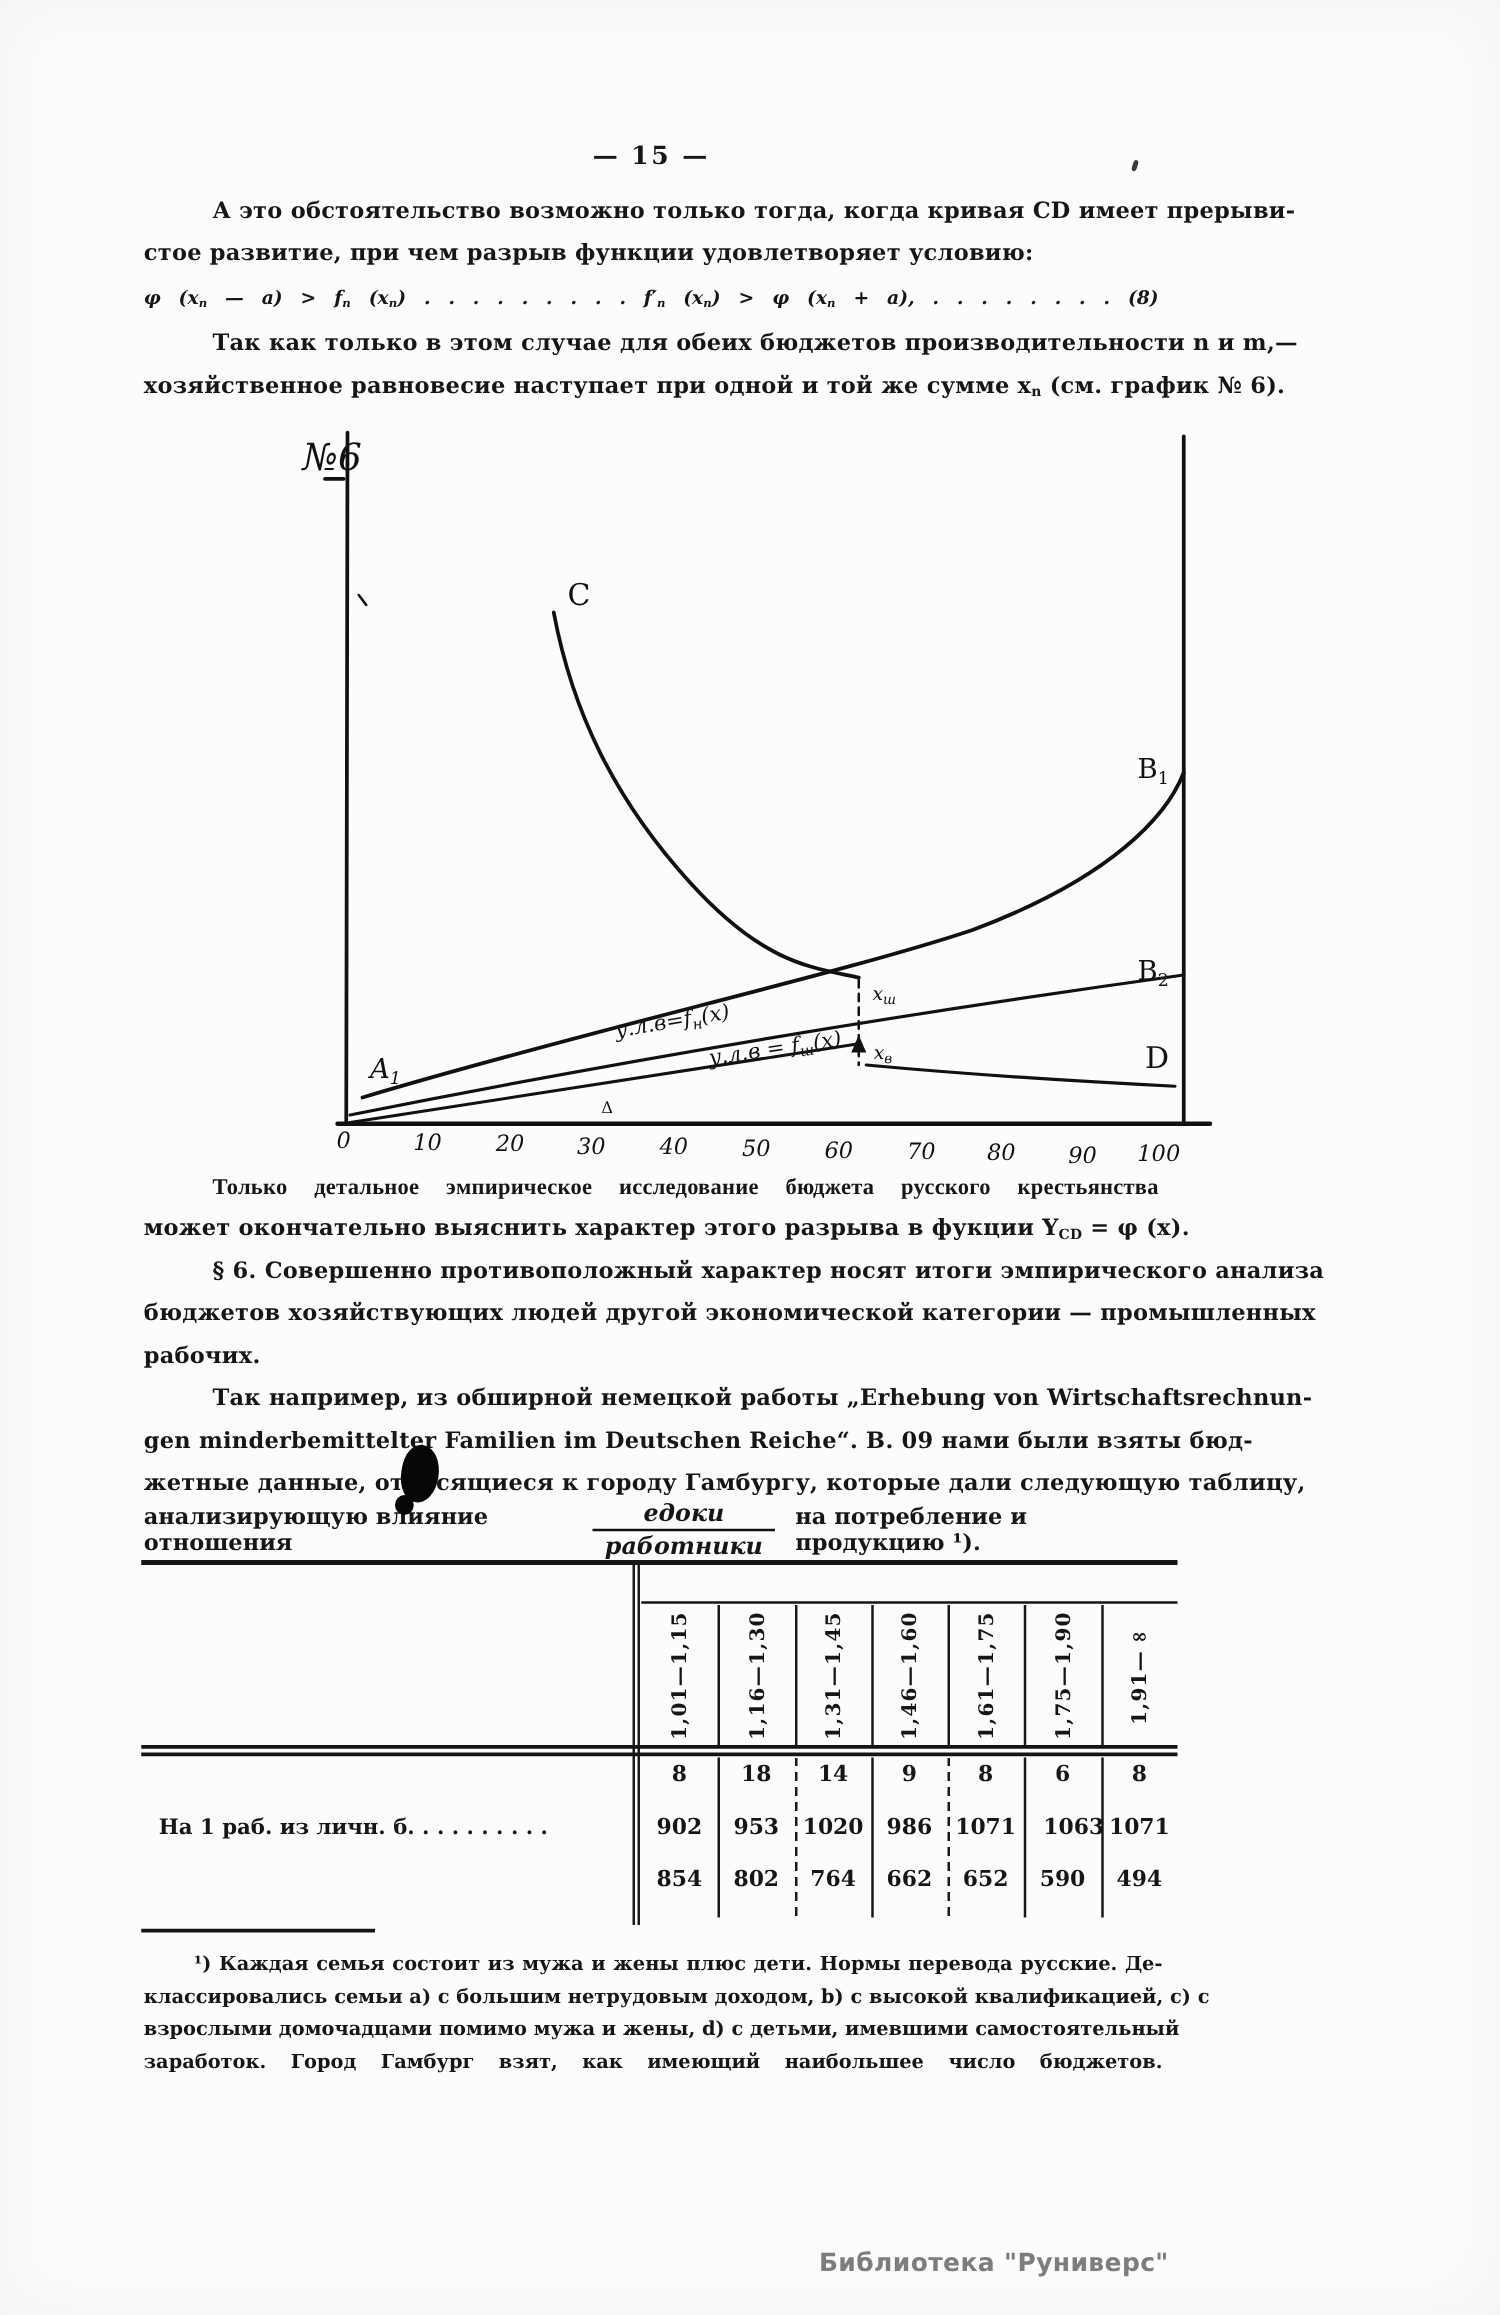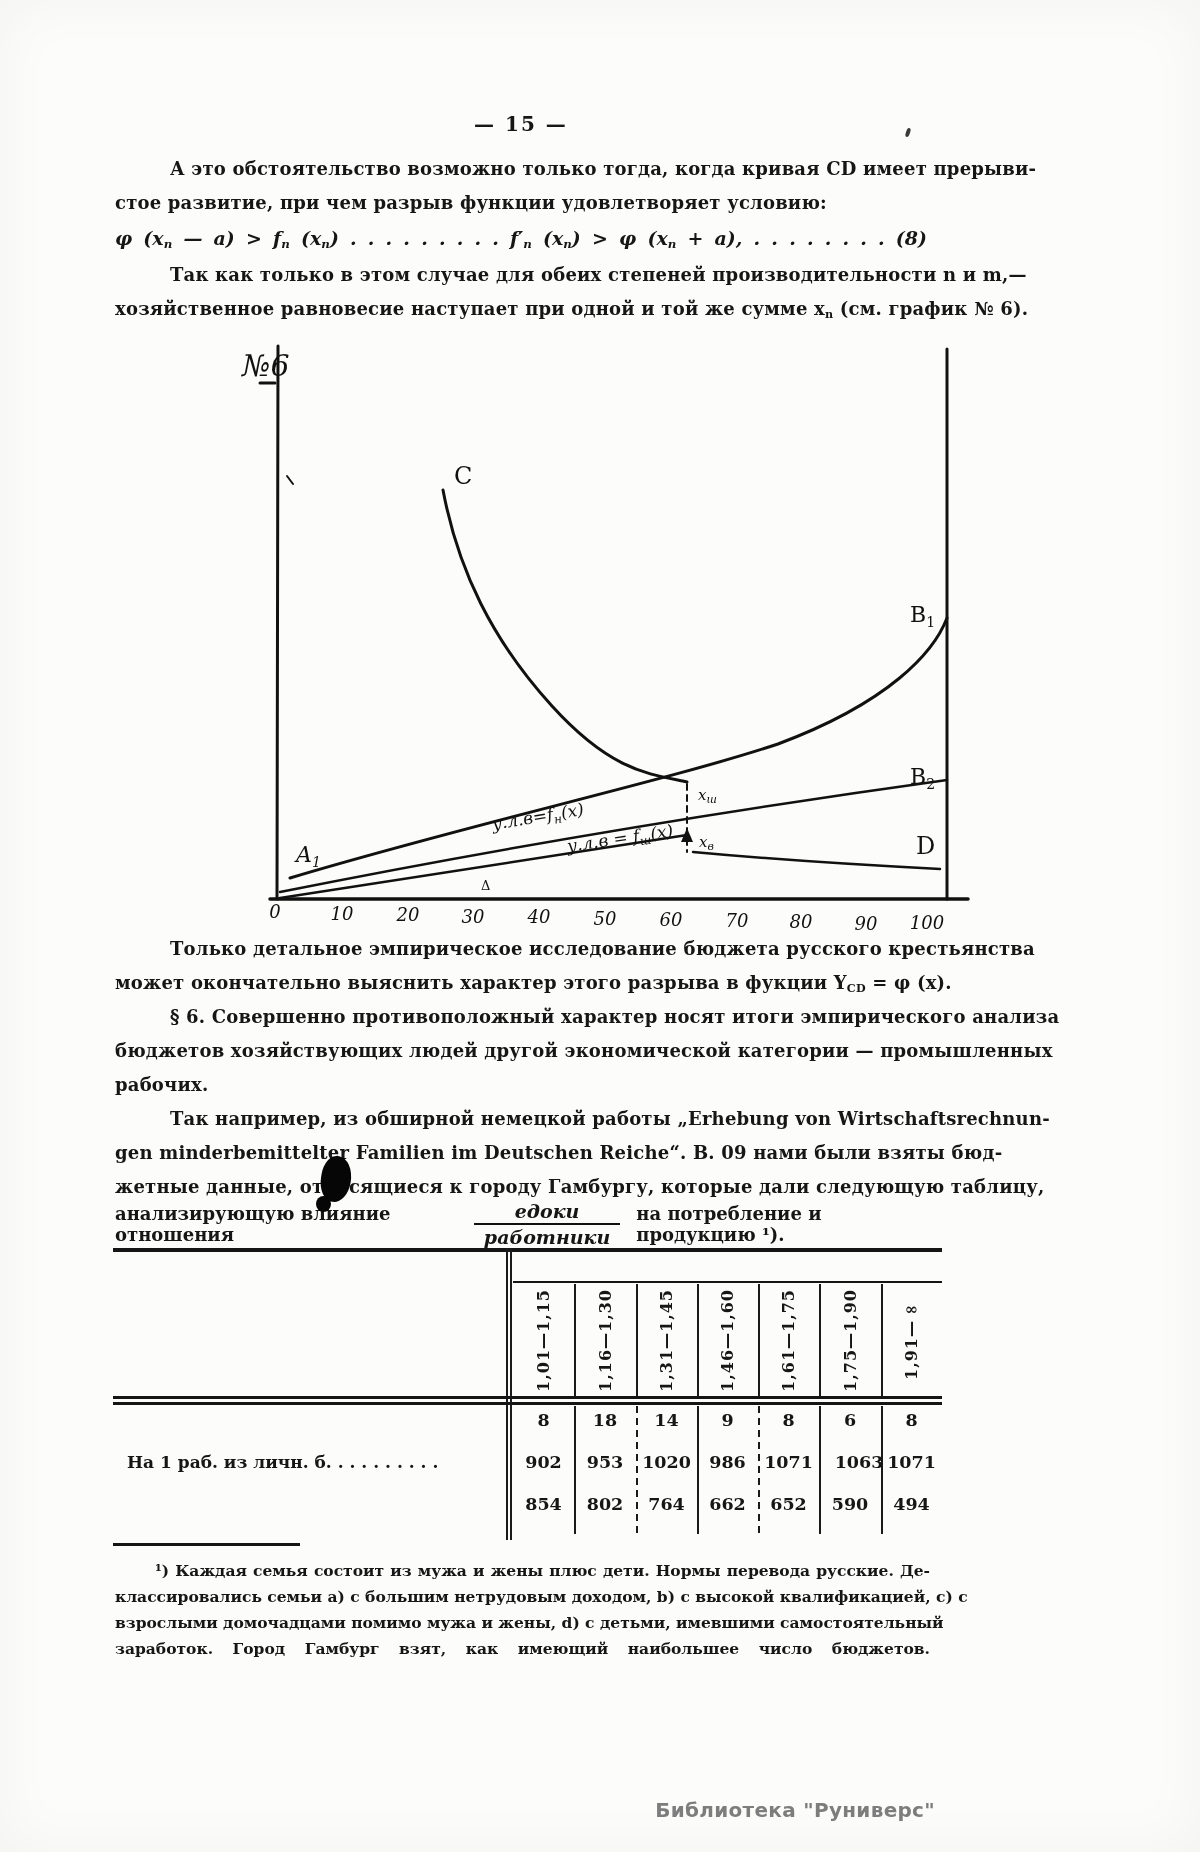--- a/index.html
+++ b/index.html
@@ -17,21 +17,21 @@
   }
   .tl-left{text-align-last:left;}
   .indent{padding-left:55px;}
   .sub{font-size:.62em;vertical-align:-.28em;}
   .pagenum{
     position:absolute;left:115px;top:112px;width:812px;text-align:center;
     font-size:20px;font-weight:700;letter-spacing:2px;
   }
   .formula{
     position:absolute;left:115px;top:222px;width:812px;height:32px;line-height:32px;
-    font-size:19px;font-weight:700;font-style:italic;
+    font-size:15px;font-weight:700;font-style:italic;
     text-align:justify;text-align-last:justify;white-space:nowrap;
   }
   
   #fig{position:absolute;left:230px;top:332px;}
   #fig path,#fig line{fill:none;stroke:#111;stroke-linecap:round;}
   #fig text{fill:#111;font-family:"DejaVu Serif","Liberation Serif",serif;}
   
   .fracline{
     position:absolute;left:115px;top:1192px;width:812px;height:64px;
     display:flex;align-items:center;font-size:18px;font-weight:700;
@@ -76,21 +76,21 @@
   <div class="pagenum">— 15 —</div>
   <div class="speck" style="left:906px;top:128px;width:4px;height:9px;transform:rotate(18deg);"></div>
 
   <div class="line indent" style="top:152px;">А это обстоятельство возможно только тогда, когда кривая CD имеет прерыви-</div>
   <div class="line tl-left" style="top:186px;">стое развитие, при чем разрыв функции удовлетворяет условию:</div>
 
   <div class="formula">
     <span>φ (x</span><span class="sub">n</span><span> — a) &gt; f</span><span class="sub">n</span><span> (x</span><span class="sub">n</span><span>)  .   .   .   .   .   .   .   .   .   f′</span><span class="sub">n</span><span> (x</span><span class="sub">n</span><span>) &gt; φ (x</span><span class="sub">n</span><span> + a),   .   .   .   .   .   .   .   .  (8)</span>
   </div>
 
-  <div class="line indent" style="top:258px;">Так как только в этом случае для обеих степеней производительности n и m,—</div>
+  <div class="line indent" style="top:258px;">Так как только в этом случае для обеих бюджетов производительности n и m,—</div>
   <div class="line tl-left" style="top:292px;">
     <span>хозяйственное равновесие наступает при одной и той же сумме x</span><span class="sub">n</span><span> (см. график № 6).</span>
   </div>
 
   <svg id="fig" width="745" height="600" viewBox="0 0 745 600">
 
     <path d="M48,14 L47,567" stroke-width="3"></path>
     <path d="M30,51 L45,51" stroke-width="3"></path>
     <path d="M57,144 L63,152" stroke-width="2"></path>
     <path d="M40,567 L738,567" stroke-width="3.5"></path>
@@ -124,21 +124,21 @@
       <text x="309" y="591">40</text>
       <text x="375" y="593">50</text>
       <text x="441" y="594">60</text>
       <text x="507" y="595">70</text>
       <text x="571" y="596">80</text>
       <text x="636" y="598">90</text>
       <text x="697" y="597">100</text>
     </g>
   </svg>
 
-  <div class="line indent" style="top:932px;">Только детальное эмпирическое исследование бюджета русского крестьянства</div>
+  <div class="line indent" style="top:932px;font-family:Liberation Serif, serif;">Только детальное эмпирическое исследование бюджета русского крестьянства</div>
   <div class="line" style="top:966px;">
     <span>может окончательно выяснить характер этого разрыва в фукции Y</span><span class="sub">CD</span><span> = φ (x).</span>
   </div>
 
   <div class="line indent" style="top:1000px;">§ 6. Совершенно противоположный характер носят итоги эмпирического анализа</div>
   <div class="line tl-left" style="top:1068px;">рабочих.</div>
   <div class="line" style="top:1034px;">бюджетов хозяйствующих людей другой экономической категории — промышленных</div>
 
   <div class="line indent" style="top:1102px;">Так например, из обширной немецкой работы „Erhebung von Wirtschaftsrechnun-</div>
   <div class="line" style="top:1136px;">gen minderbemittelter Familien im Deutschen Reiche“. B. 09 нами были взяты бюд-</div>

